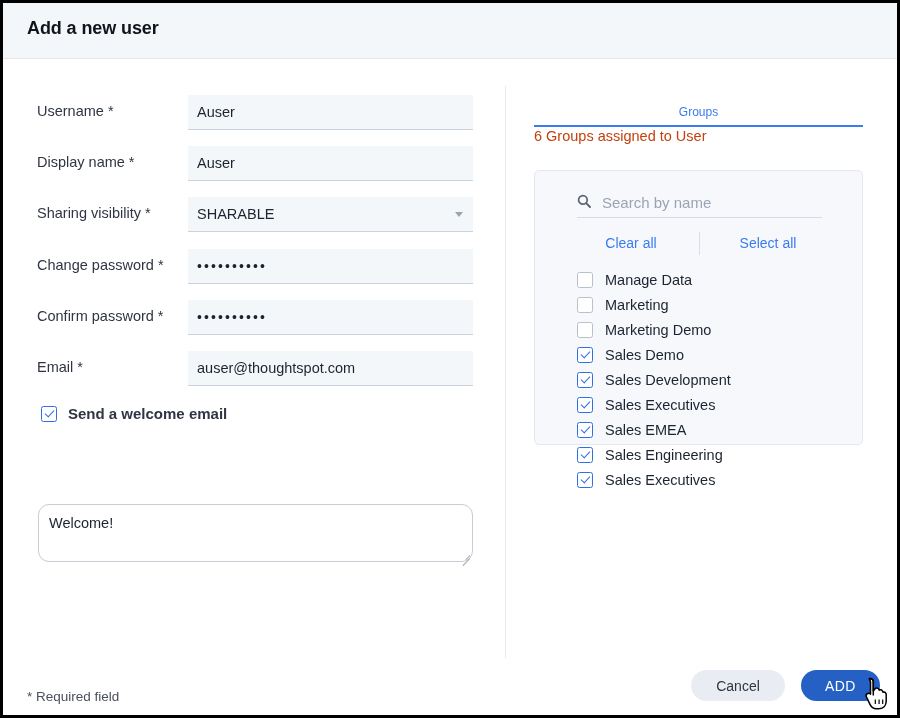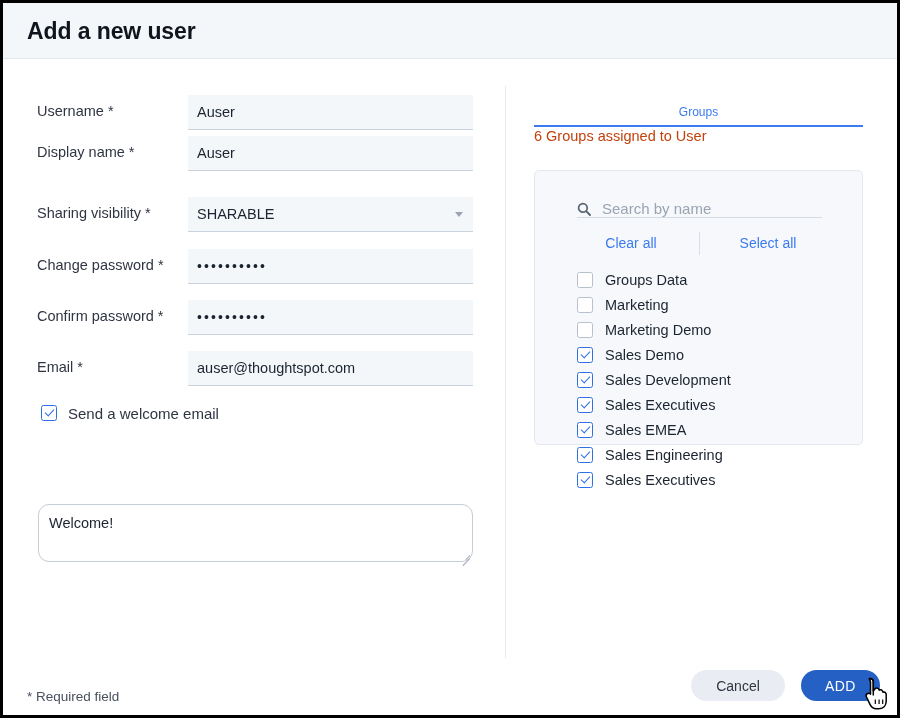--- a/index.html
+++ b/index.html
@@ -30,21 +30,21 @@
     width: 900px;
     height: 56px;
     background: #f4f7fa;
     border-bottom: 1px solid #e3e8ee;
     box-sizing: border-box;
   }
   .dialog-title {
     position: absolute;
     left: 24px;
     top: 15px;
-    font-size: 23px;
+    font-size: 18px;
     font-weight: bold;
     color: #10141c;
     letter-spacing: -0.1px;
   }
 
   
   .dialog-body {
     position: absolute;
     left: 0;
     top: 57px;
@@ -129,21 +129,23 @@
     border-top: 5px solid #9aa4b2;
     pointer-events: none;
   }
 
   
   .welcome-row {
     position: absolute;
     left: 38px;
     top: 345px;
     display: flex;
+    align-items: center;
     gap: 11px;
+    font-weight: bold;
   }
   .cbx {
     width: 16px;
     height: 16px;
     border: 1.6px solid #2f6fe4;
     border-radius: 2.5px;
     background: #ffffff;
     box-sizing: border-box;
     position: relative;
     flex: 0 0 auto;
@@ -248,21 +250,21 @@
   }
 
   .search-row {
     position: absolute;
     left: 42px;
     top: 16px;
     width: 245px;
     height: 30px;
     border-bottom: 1px solid #d5dbe3;
     display: flex;
-    align-items: flex-end;
+    align-items: center;
     gap: 11px;
   }
   .search-icon {
     width: 14px;
     height: 14px;
     flex: 0 0 auto;
     position: relative;
     top: -1px;
   }
   .search-input {
@@ -385,21 +387,21 @@
 
     <div class="vdivider"></div>
 
     <div class="form-col">
 
       <div class="field-row" style="top:35px;">
         <div class="field-label">Username *</div>
         <input class="field-input" value="Auser" style="">
       </div>
 
-      <div class="field-row" style="top:76px;">
+      <div class="field-row" style="top:86px;">
         <div class="field-label">Display name *</div>
         <input class="field-input" value="Auser" style="">
       </div>
 
       <div class="field-row" style="top:137px;">
         <div class="field-label">Sharing visibility *</div>
         <div class="select-wrap">
           <input class="field-input" readonly="" value="SHARABLE" style="">
           <div class="caret-icon"></div>
         </div>
@@ -455,21 +457,21 @@
 
         <div class="bulk-row">
           <div class="bulk-btn">Clear all</div>
           <div class="bulk-sep"></div>
           <div class="bulk-btn">Select all</div>
         </div>
 
         <div class="group-list">
           <div class="group-item">
             <span class="cbx unchecked"></span>
-            <span class="group-label">Groups Data</span>
+            <span class="group-label">Manage Data</span>
           </div>
           <div class="group-item">
             <span class="cbx unchecked"></span>
             <span class="group-label">Marketing</span>
           </div>
           <div class="group-item">
             <span class="cbx unchecked"></span>
             <span class="group-label">Marketing Demo</span>
           </div>
           <div class="group-item">

